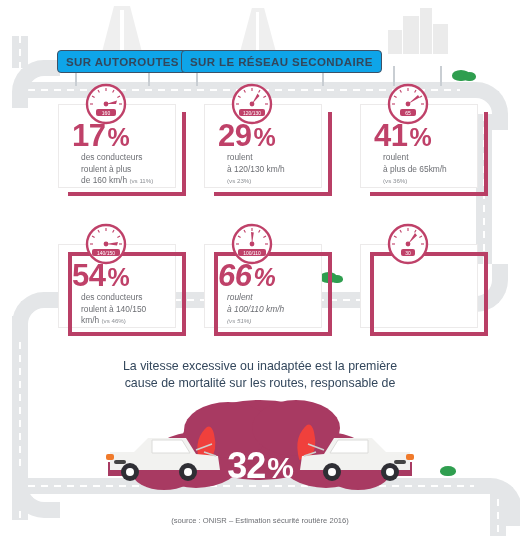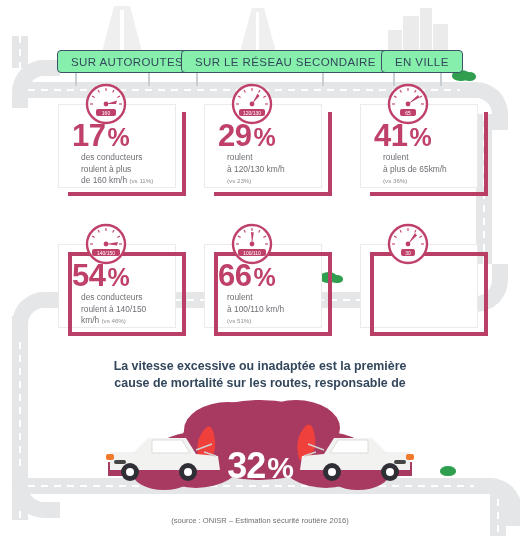--- a/index.html
+++ b/index.html
@@ -22,23 +22,23 @@
   .road-corner{position:absolute;border:16px solid #e4e6e8;background:transparent;}
 
   
   .scenery{position:absolute;}
   .hw-shape{position:absolute;background:#efefef;}
   .bldg{position:absolute;background:#ebebeb;}
   .bush{position:absolute;border-radius:50% 50% 45% 45%;background:#2f9e4f;}
 
   
   .sign{
-    position:absolute;background:#86efac;border:1.5px solid #3d5166;border-radius:4px;
-    color:#33475c;font-size:11.5px;font-weight:400;letter-spacing:.4px;
-    padding:5px 13px 4px;white-space:nowrap;box-sizing:border-box;
+    position:absolute;background:#0ea5e9;border:1.5px solid #3d5166;border-radius:4px;
+    color:#33475c;font-size:11.5px;font-weight:700;letter-spacing:.4px;
+    padding:5px 8px 4px;white-space:nowrap;box-sizing:border-box;
   }
   .post{position:absolute;width:2px;background:#c9ced3;}
 
   
   .card{position:absolute;width:108px;height:92px;box-sizing:border-box;}
   .card .frame-light{
     position:absolute;left:0;top:0;width:118px;height:84px;
     border:1.5px solid #eceaea;background:#ffffff;box-sizing:border-box;
   }
   .card .frame-dark{
@@ -58,21 +58,21 @@
   }
   .desc .vs{font-size:6.2px;color:#8d9095;}
 
   
   .gauge{position:absolute;width:42px;height:42px;}
   .gauge svg{display:block;}
 
   
   .headline{
     position:absolute;left:0;right:0;top:358px;text-align:center;
-    color:#33475c;font-size:12.4px;font-weight:700;line-height:17px;
+    color:#33475c;font-size:12.4px;font-weight:400;line-height:17px;
   }
   
   .crash{position:absolute;left:100px;top:398px;width:320px;height:95px;}
   .big32{
     position:absolute;left:0;right:0;top:445px;text-align:center;
     color:#ffffff;font-size:36px;font-weight:700;letter-spacing:-1px;z-index:6;
     pointer-events:none;
   }
   .big32 .sym{font-size:30px;margin-left:2px;}
   .footer-main{
@@ -155,21 +155,20 @@
   <div class="post" style="left:75px;top:66px;height:20px;"></div>
   <div class="post" style="left:148px;top:66px;height:20px;"></div>
   <div class="sign" style="left:57px;top:50px;">SUR AUTOROUTES</div>
 
   <div class="post" style="left:196px;top:66px;height:20px;"></div>
   <div class="post" style="left:322px;top:66px;height:20px;"></div>
   <div class="sign" style="left:181px;top:50px;text-align:center;">SUR LE RÉSEAU SECONDAIRE</div>
 
   <div class="post" style="left:393px;top:66px;height:20px;"></div>
   <div class="post" style="left:440px;top:66px;height:20px;"></div>
-  <div class="sign" style="left:381px;top:50px;">EN VILLE</div>
 
   <div class="card" style="left:58px;top:104px;">
     <div class="frame-light"></div>
     <div class="frame-dark"></div>
     <div class="pct">
       <span>17</span><span class="sym">%</span>
     </div>
     <div class="desc">
       <span>des conducteurs</span><br>
       <span>roulent à plus</span><br>
@@ -283,21 +282,21 @@
           <line x1="7" y1="13" x2="9.6" y2="14.4"></line>
         <line x1="5" y1="21" x2="8" y2="21"></line>
       </g>
       <path d="M21 21 L33 19 L32 22.5 Z" fill="#bf4169"></path>
       <circle cx="21" cy="21" r="2.4" fill="#bf4169"></circle>
       <rect x="7" y="26" width="28" height="7" rx="2" fill="#bf4169"></rect>
       <text x="21" y="31.6" font-family="Liberation Sans, sans-serif" font-size="5" fill="#ffffff" text-anchor="middle">140/150</text>
     </svg>
   </div>
 
-  <div class="card" style="left:204px;top:244px;">
+  <div class="card" style="left:204px;top:244px;font-style:italic;">
     <div class="frame-light"></div>
     <div class="frame-dark full"></div>
     <div class="pct">
       <span>66</span><span class="sym">%</span>
     </div>
     <div class="desc">
       <span>roulent</span><br>
       <span>à 100/110 km/h</span><br>
       <span class="vs">(vs 51%)</span>
     </div>

